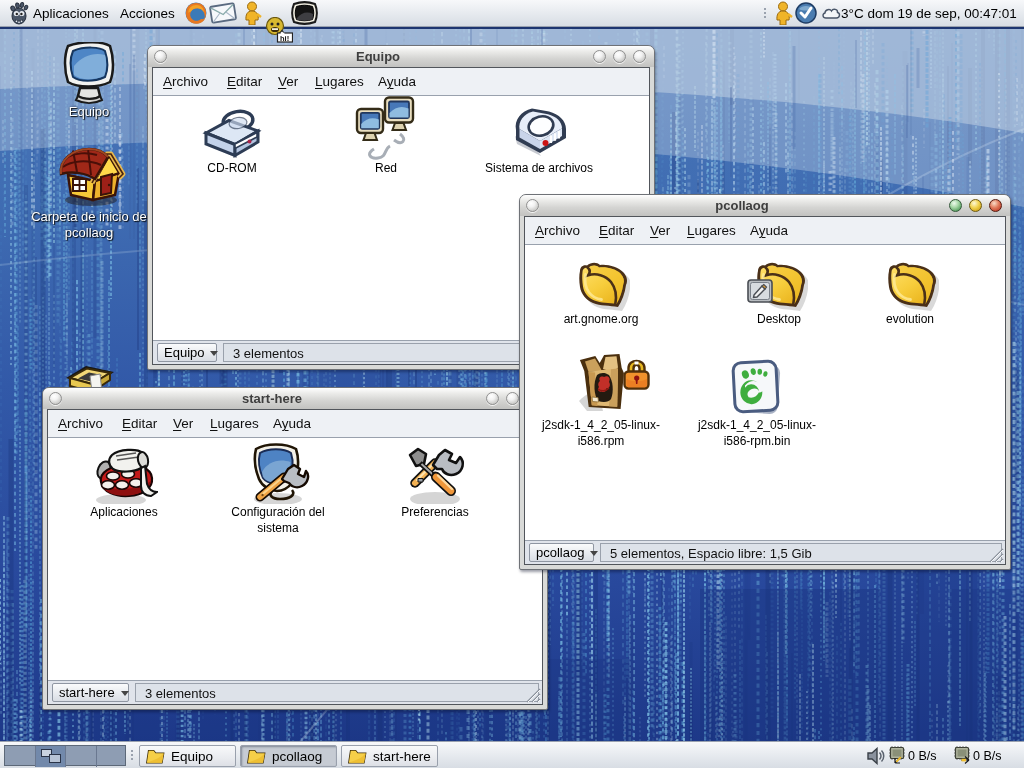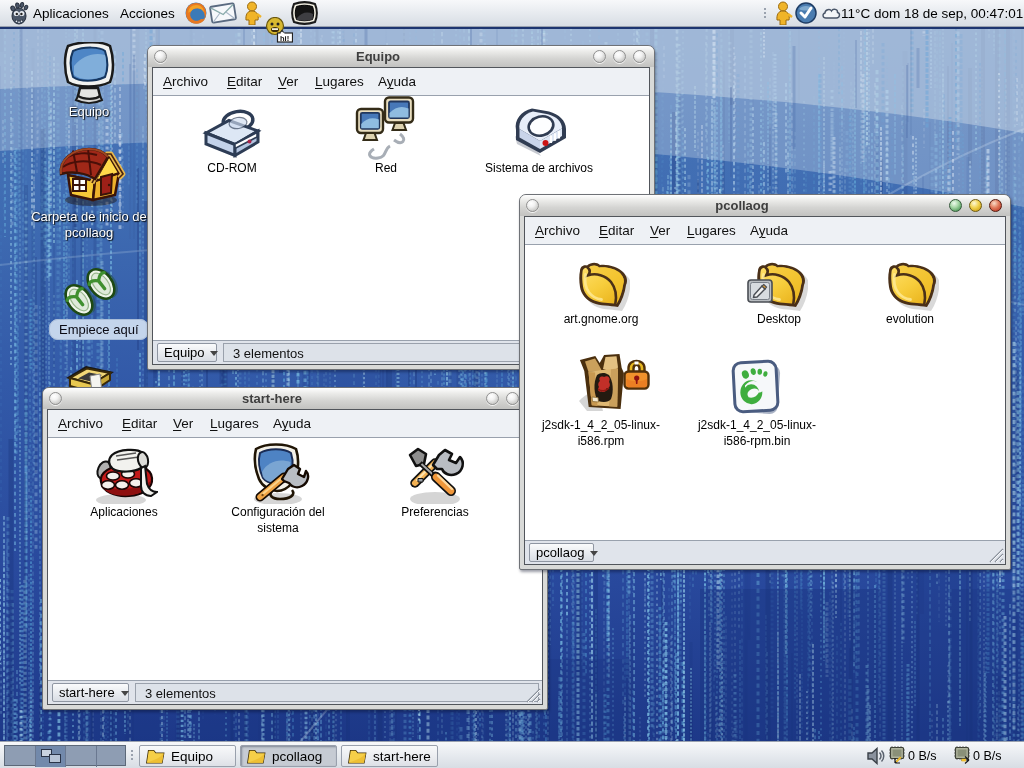--- a/index.html
+++ b/index.html
@@ -1639,39 +1639,20 @@
 <path d="M12,24 C20,18 36,16 50,22 M16,14 C24,10 36,9 46,12" stroke="#4a0f08" stroke-width="2" fill="none"></path>
 <path d="M22,7.5 L26,29 M37,6 L40,32" stroke="#4a0f08" stroke-width="2" fill="none"></path>
 <path d="M10,31 C8,17 22,6 38,6 C47,6 53,9 57,14" fill="none" stroke="#c85a2c" stroke-width="2" opacity="0.7"></path>
 <rect x="22" y="36" width="13" height="12" fill="#ffffff" stroke="#3a1408" stroke-width="2"></rect>
 <path d="M28.5,36 L28.5,48 M22,42 L35,42" stroke="#3a1408" stroke-width="1.8"></path>
 <path d="M50,34 L61,31 L60,50 L50,52 Z" fill="#9e2018" stroke="#3a1408" stroke-width="2"></path>
 <circle cx="58" cy="42" r="1.2" fill="#3a1408"></circle>
 </svg>
           </div>
         </div><span class="lbl">Carpeta de inicio de<br>pcollaog</span></div>
-<div class="dicon" style="left:49px;top:231px;width:80px">
-<div style="height:62px;position:relative">
-          <div style="position:absolute;left:0;right:0;bottom:0;display:flex;justify-content:center">
-            <svg width="64" height="60" viewBox="0 0 64 60">
-<g transform="rotate(-38 22 38)">
-<ellipse cx="22" cy="38" rx="11" ry="16.5" fill="#1e4a14" opacity="0.35" transform="translate(3,2)"></ellipse>
-<ellipse cx="22" cy="38" rx="11" ry="16.5" fill="#eef4ea" stroke="#1e4a14" stroke-width="2.6"></ellipse>
-<ellipse cx="22" cy="38" rx="7" ry="12.5" fill="#dfeada" stroke="#9ab88e" stroke-width="1.2"></ellipse>
-<path d="M22 34 C18 30 15 29 12.5 31 M22 34 C26 30 29 29 31.5 31 M22 34 L22 44" stroke="#3f8f2f" stroke-width="3.4" fill="none" stroke-linecap="round"></path>
-</g>
-<g transform="rotate(-38 44 22)">
-<ellipse cx="44" cy="22" rx="11" ry="16.5" fill="#1e4a14" opacity="0.35" transform="translate(3,2)"></ellipse>
-<ellipse cx="44" cy="22" rx="11" ry="16.5" fill="#eef4ea" stroke="#1e4a14" stroke-width="2.6"></ellipse>
-<ellipse cx="44" cy="22" rx="7" ry="12.5" fill="#dfeada" stroke="#9ab88e" stroke-width="1.2"></ellipse>
-<path d="M44 18 C40 14 37 13 34.5 15 M44 18 C48 14 51 13 53.5 15 M44 18 L44 28" stroke="#3f8f2f" stroke-width="3.4" fill="none" stroke-linecap="round"></path>
-</g>
-</svg>
-          </div>
-        </div><span class="pill" style="white-space:nowrap">Empiece aquí</span></div>
 <div class="dicon" style="left:51px;top:333px;width:76px">
         <svg width="66" height="30" viewBox="0 0 66 30">
 <path d="M10 16 L30 4 L58 10 L38 24 Z" fill="#181818"></path>
 <path d="M14 16 L31 6.5 L54 11 L36 22 Z" fill="#f2d878" stroke="#3a2a08" stroke-width="2"></path>
 <path d="M22 16.5 L33 10.5 L46 13 L35 19.5 Z" fill="#3a3a3a"></path>
 <path d="M14 16 L36 22 L36 30 L14 24 Z" fill="#e8c850" stroke="#3a2a08" stroke-width="2"></path>
 <path d="M36 22 L54 11 L54 18 L36 30 Z" fill="#c8a838" stroke="#3a2a08" stroke-width="2"></path>
 <path d="M34 14 L44 12 L46 30 L36 30 Z" fill="#f4f4f0" stroke="#888" stroke-width="1"></path>
 </svg>
       </div>
@@ -1980,20 +1961,21 @@
 <ellipse cx="25" cy="12.5" rx="2.6" ry="3.4" transform="rotate(-8 25 12.5)" fill="#3fae3f"></ellipse>
 <ellipse cx="31.5" cy="13" rx="2.3" ry="3" transform="rotate(4 31.5 13)" fill="#3fae3f"></ellipse>
 <ellipse cx="37" cy="15.5" rx="2.1" ry="2.8" transform="rotate(14 37 15.5)" fill="#3fae3f"></ellipse>
 </g>
 </svg>
               </div>
             </div>j2sdk-1_4_2_05-linux-<br>i586-rpm.bin</div>
         </div>
 <div class="sbar">
 <span class="sbtn" style="width:65px">pcollaog</span>
+<span class="sfield" style="left:75px">5 elementos, Espacio libre: 1,5 Gib</span>
 <svg class="grip" width="17" height="17">
             <g stroke="#8a919c" stroke-width="1.5">
               <path d="M16 3 L3 16"></path>
               <path d="M16 8 L8 16"></path>
               <path d="M16 13 L13 16"></path>
             </g>
             <g stroke="#f4f5f7" stroke-width="1">
               <path d="M16 4 L4 16"></path>
               <path d="M16 9 L9 16"></path>
               <path d="M16 14 L14 16"></path>
@@ -2062,21 +2044,21 @@
 <path d="M15 13 L19 16" stroke="#f0b429" stroke-width="2.4"></path>
 </svg></div>
 <div style="position:absolute;left:795px;top:2px"><svg width="22" height="22" viewBox="0 0 22 22">
 <circle cx="11" cy="11" r="10" fill="#4a7cb0" stroke="#1e3c64" stroke-width="1.5"></circle>
 <path d="M4 7 C7 3 15 3 18 7 C15 9 7 9 4 7 Z" fill="#85aed2" opacity="0.9"></path>
 <path d="M6 11 L10 15 L16 6" fill="none" stroke="#fff" stroke-width="3" stroke-linecap="round" stroke-linejoin="round"></path>
 </svg></div>
 <div style="position:absolute;left:821px;top:6px"><svg width="20" height="14" viewBox="0 0 20 14">
 <path d="M5 12 C1.5 12 1 8 4 7 C4 3.5 9 2.5 10.5 5 C12 2 17 3 16.5 6.5 C19.5 7 19 12 15.5 12 Z" fill="#f4f6f8" stroke="#4a5668" stroke-width="1.4"></path>
 </svg></div>
-<span class="ptxt" style="left:841px">11°C dom 18 de sep, 00:47:01</span>
+<span class="ptxt" style="left:841px">3°C dom 19 de sep, 00:47:01</span>
 </div>
 <div class="panel" id="botpanel">
       <div style="position:absolute;left:4px;top:3px;width:122px;height:21px;border:1px solid #5c6878;background:#8e9db3">
 <div style="position:absolute;left:30px;top:0;width:30px;height:21px;background:#7289ab"></div>
 <div style="position:absolute;left:30px;top:0;width:1px;height:21px;background:#6a7890"></div>
 <div style="position:absolute;left:60px;top:0;width:1px;height:21px;background:#6a7890"></div>
 <div style="position:absolute;left:91px;top:0;width:1px;height:21px;background:#6a7890"></div>
 <div style="position:absolute;left:36px;top:3px;width:11px;height:8px;background:#c8d2e0;border:1px solid #2a3448"></div>
 <div style="position:absolute;left:44px;top:8px;width:12px;height:9px;background:#b8c4d6;border:1px solid #2a3448"></div>
 </div>

